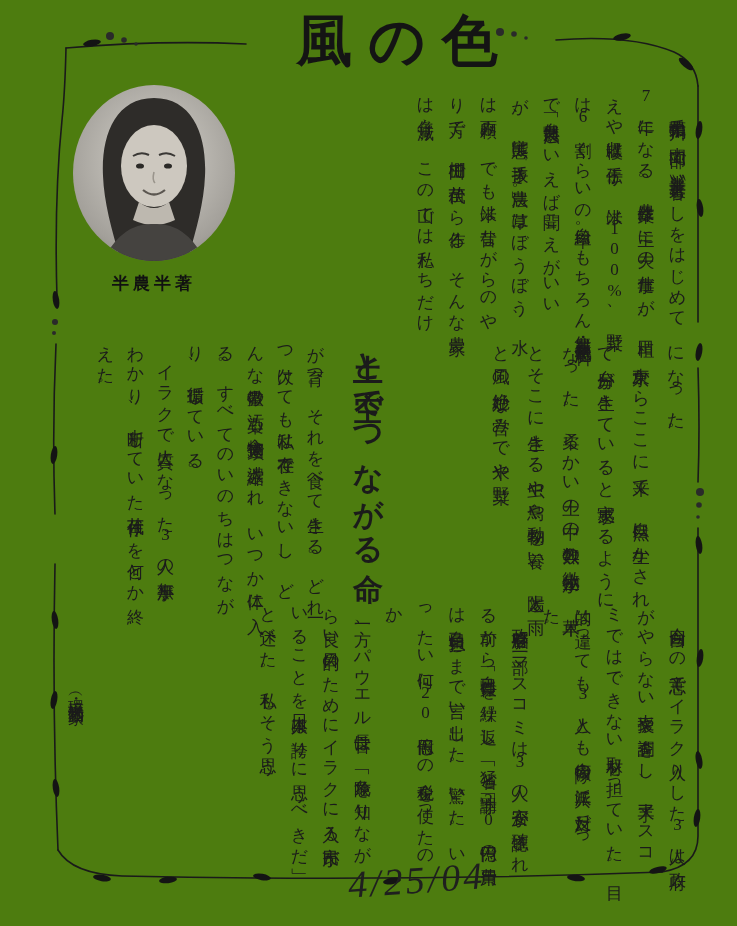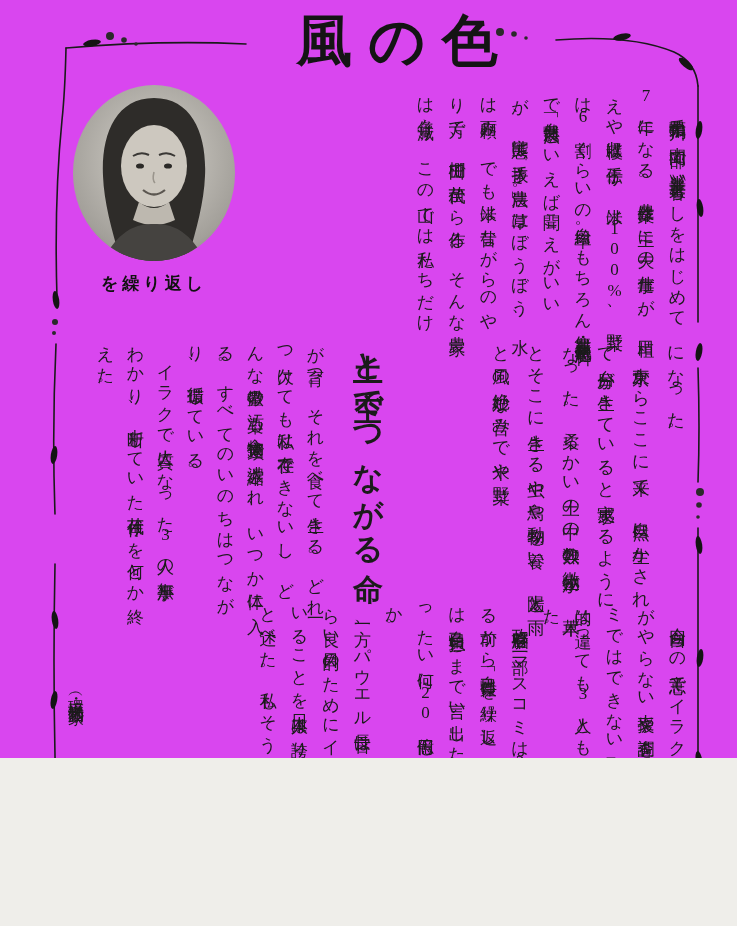--- a/index.html
+++ b/index.html
@@ -3,22 +3,22 @@
 <meta charset="utf-8">
 <style>
   html,body{margin:0;padding:0;}
   body{
     width:737px;height:926px;
     background:#efeeea;
     font-family:"Liberation Serif","DejaVu Serif",serif;
   }
   .page{
     position:relative;
-    width:737px;height:758px;
-    background:#d946ef;
+    width:737px;height:926px;
+    background:#4d7c0f;
     overflow:hidden;
     color:#1b1b1b;
   }
   .border-art{position:absolute;left:0;top:0;width:737px;height:926px;pointer-events:none;}
   .title{
     position:absolute;left:255px;top:4px;width:300px;height:92px;
     margin:0;text-align:center;
     font-size:56px;font-weight:700;letter-spacing:16px;
     color:#141414;
     font-family:"Liberation Serif","DejaVu Serif",serif;
@@ -150,21 +150,21 @@
         <ellipse cx="69" cy="82" rx="4" ry="2.6" fill="#2b2a27"></ellipse>
         <ellipse cx="97" cy="82" rx="4" ry="2.6" fill="#2b2a27"></ellipse>
 
         <path d="M83,88 q-2,8 1,11" stroke="#9a958c" stroke-width="1.6" fill="none"></path>
         <path d="M72,106 q11,9 22,0" stroke="#5c5751" stroke-width="2.2" fill="none"></path>
 
         <path d="M68,118 q15,12 30,0 l6,18 q-21,10 -42,0 Z" fill="#bdb8af"></path>
         <path d="M30,180 q20,-42 53,-40 q33,-2 53,40 Z" fill="#454340"></path>
       </g>
     </svg>
-    <figcaption>を繰り返し</figcaption>
+    <figcaption>半農半著</figcaption>
   </figure>
 
   <div class="vtext band1">　千葉県鴨川の山間部で〝半農半著〟暮らしをはじめて7年になる。農作業は主に夫の仕事だが、田植えや収穫は手伝う。米は100%、野菜は6割ぐらいの自給率。もちろん無農薬・無化学肥料で「自然農法」といえば聞こえがいいが、実態は「手抜き農法」。草はぼうぼう、水は雨頼み。でも米は昔ながらのやり方で、棚田で苗代から作る。そんな農家は年々減り、この山では私たちだけ</div>
 
   <div class="vtext band2r">になった。
 　東京からここに来て、自然に生かされて自分が生きていると実感するようになった。柔らかい土の中の無数の微生物が、草木とそこに生きる虫や鳥や動物を養い、太陽と雨と風の絶妙な営みで米や野菜</div>
 
   <h2 class="vtext headline">土と空でつながる命</h2>
 
   <div class="vtext band2l">が育つ。それを食べて生きる。どれ一つ欠けても私は存在できないし、どんな微量の汚染も食物連鎖で濃縮され、いつか体に入る。すべてのいのちはつながり、循環している。

